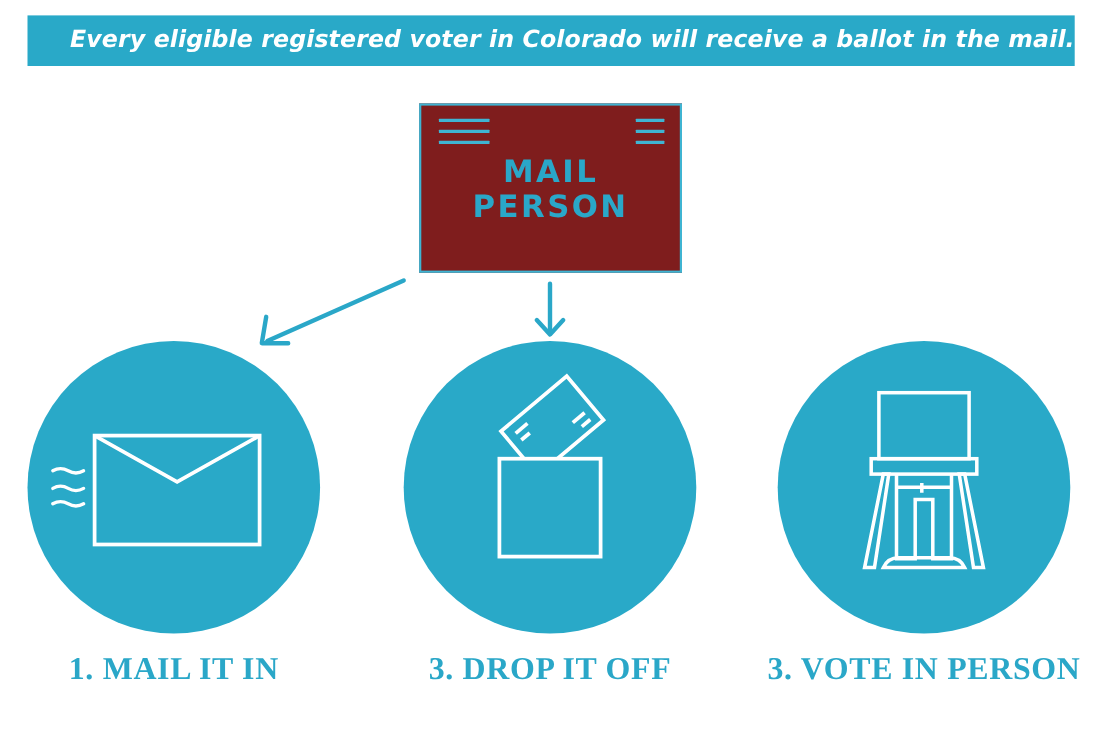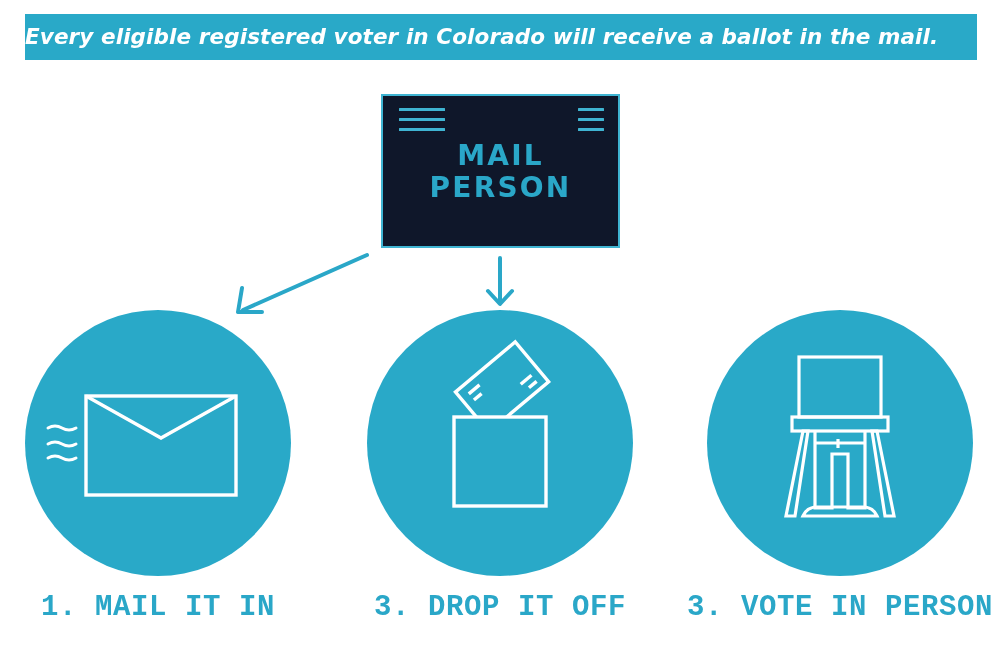--- a/index.html
+++ b/index.html
@@ -23,21 +23,21 @@
   
   .banner {
     position: absolute;
     left: 25px;
     top: 14px;
     width: 952px;
     height: 46px;
     background: #29a9c8;
     display: flex;
     align-items: center;
-    justify-content: flex-start;
+    justify-content: flex-end;
     box-sizing: border-box;
   }
   .banner-text {
     color: #ffffff;
     font-family: "DejaVu Sans", sans-serif;
     font-style: italic;
     font-weight: 700;
     font-size: 21.5px;
     letter-spacing: 0.1px;
     white-space: nowrap;
@@ -46,21 +46,21 @@
 
   
   .ballot-card {
     position: absolute;
     left: 381px;
     top: 94px;
     width: 239px;
     height: 154px;
     border: 2.5px solid #3fb4d2;
     box-sizing: border-box;
-    background: #0f172a;
+    background: #7f1d1d;
   }
   .addr-lines {
     position: absolute;
     left: 16px;
     top: 12px;
     width: 46px;
   }
   .addr-lines i {
     display: block;
     height: 3px;
@@ -125,21 +125,21 @@
     width: 266px;
     height: 266px;
   }
 
   
   .step-label {
     position: absolute;
     top: 591px;
     text-align: center;
     color: #2aa7c8;
-    font-family: Liberation Mono, monospace;
+    font-family: Liberation Serif, serif;
     font-weight: 700;
     font-size: 29px;
     letter-spacing: 0.6px;
     line-height: 34px;
     white-space: nowrap;
   }
   .step-label.l1 { left: 25px;  width: 266px; }
   .step-label.l2 { left: 367px; width: 266px; }
   .step-label.l3 { left: 686px; width: 308px; }
 </style>

